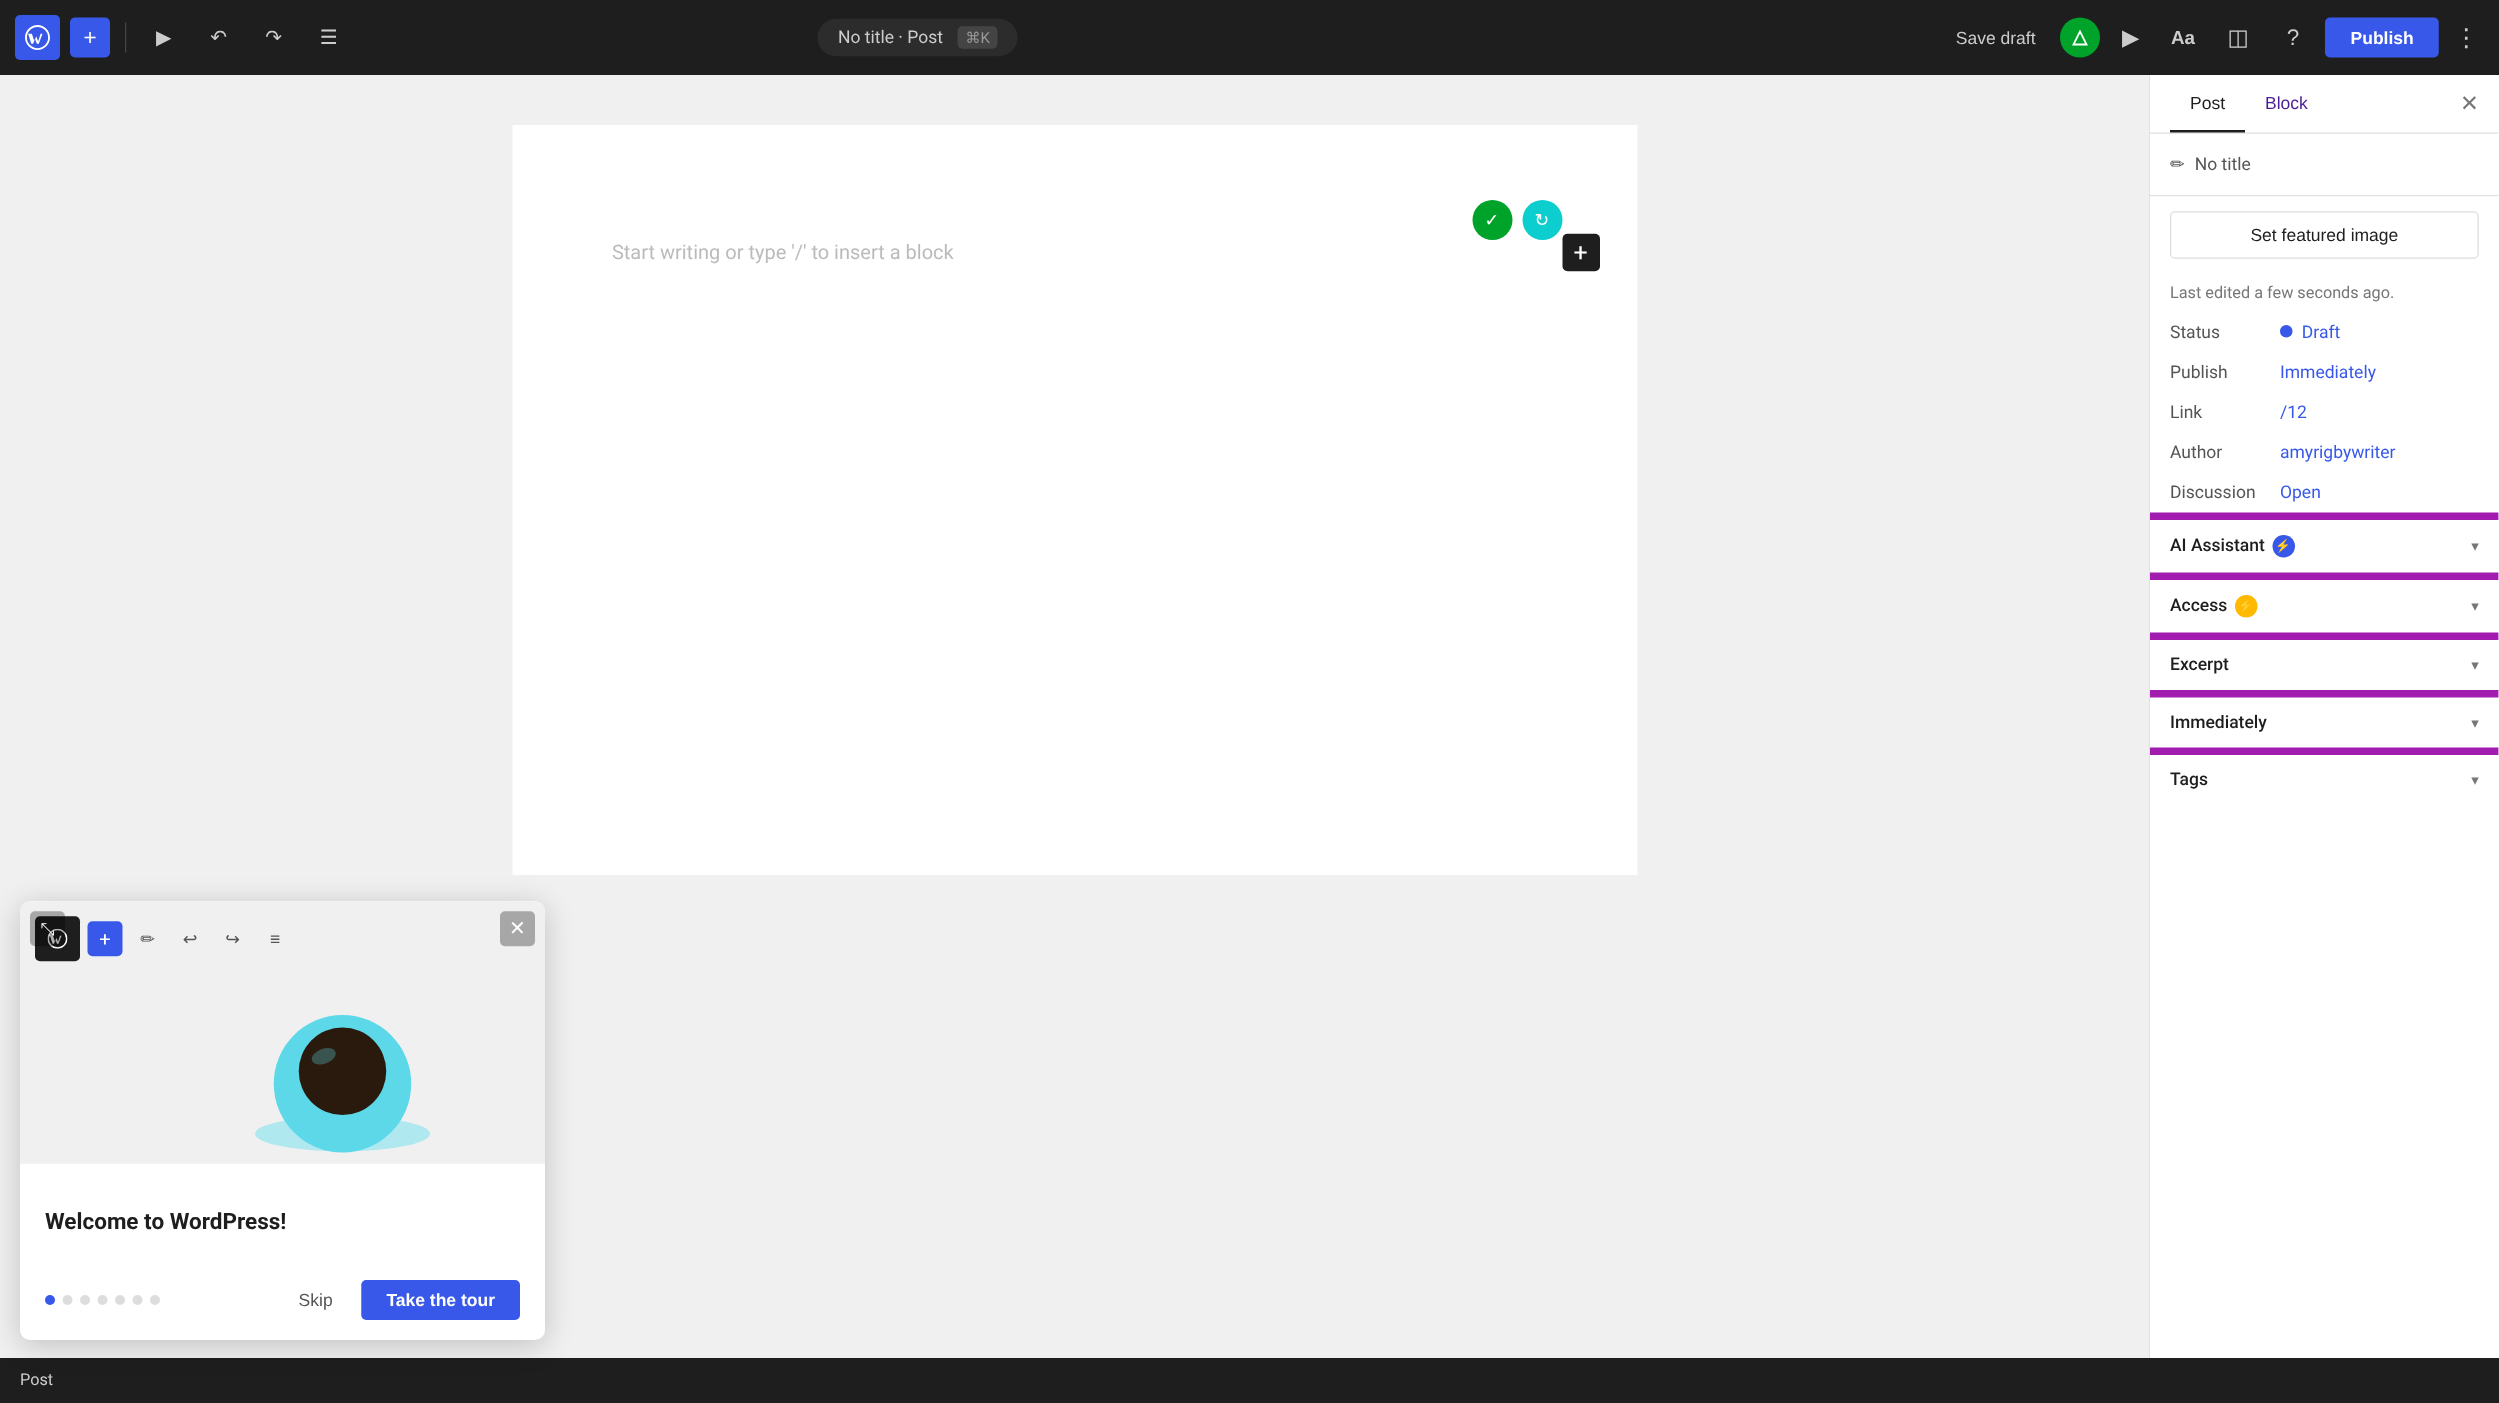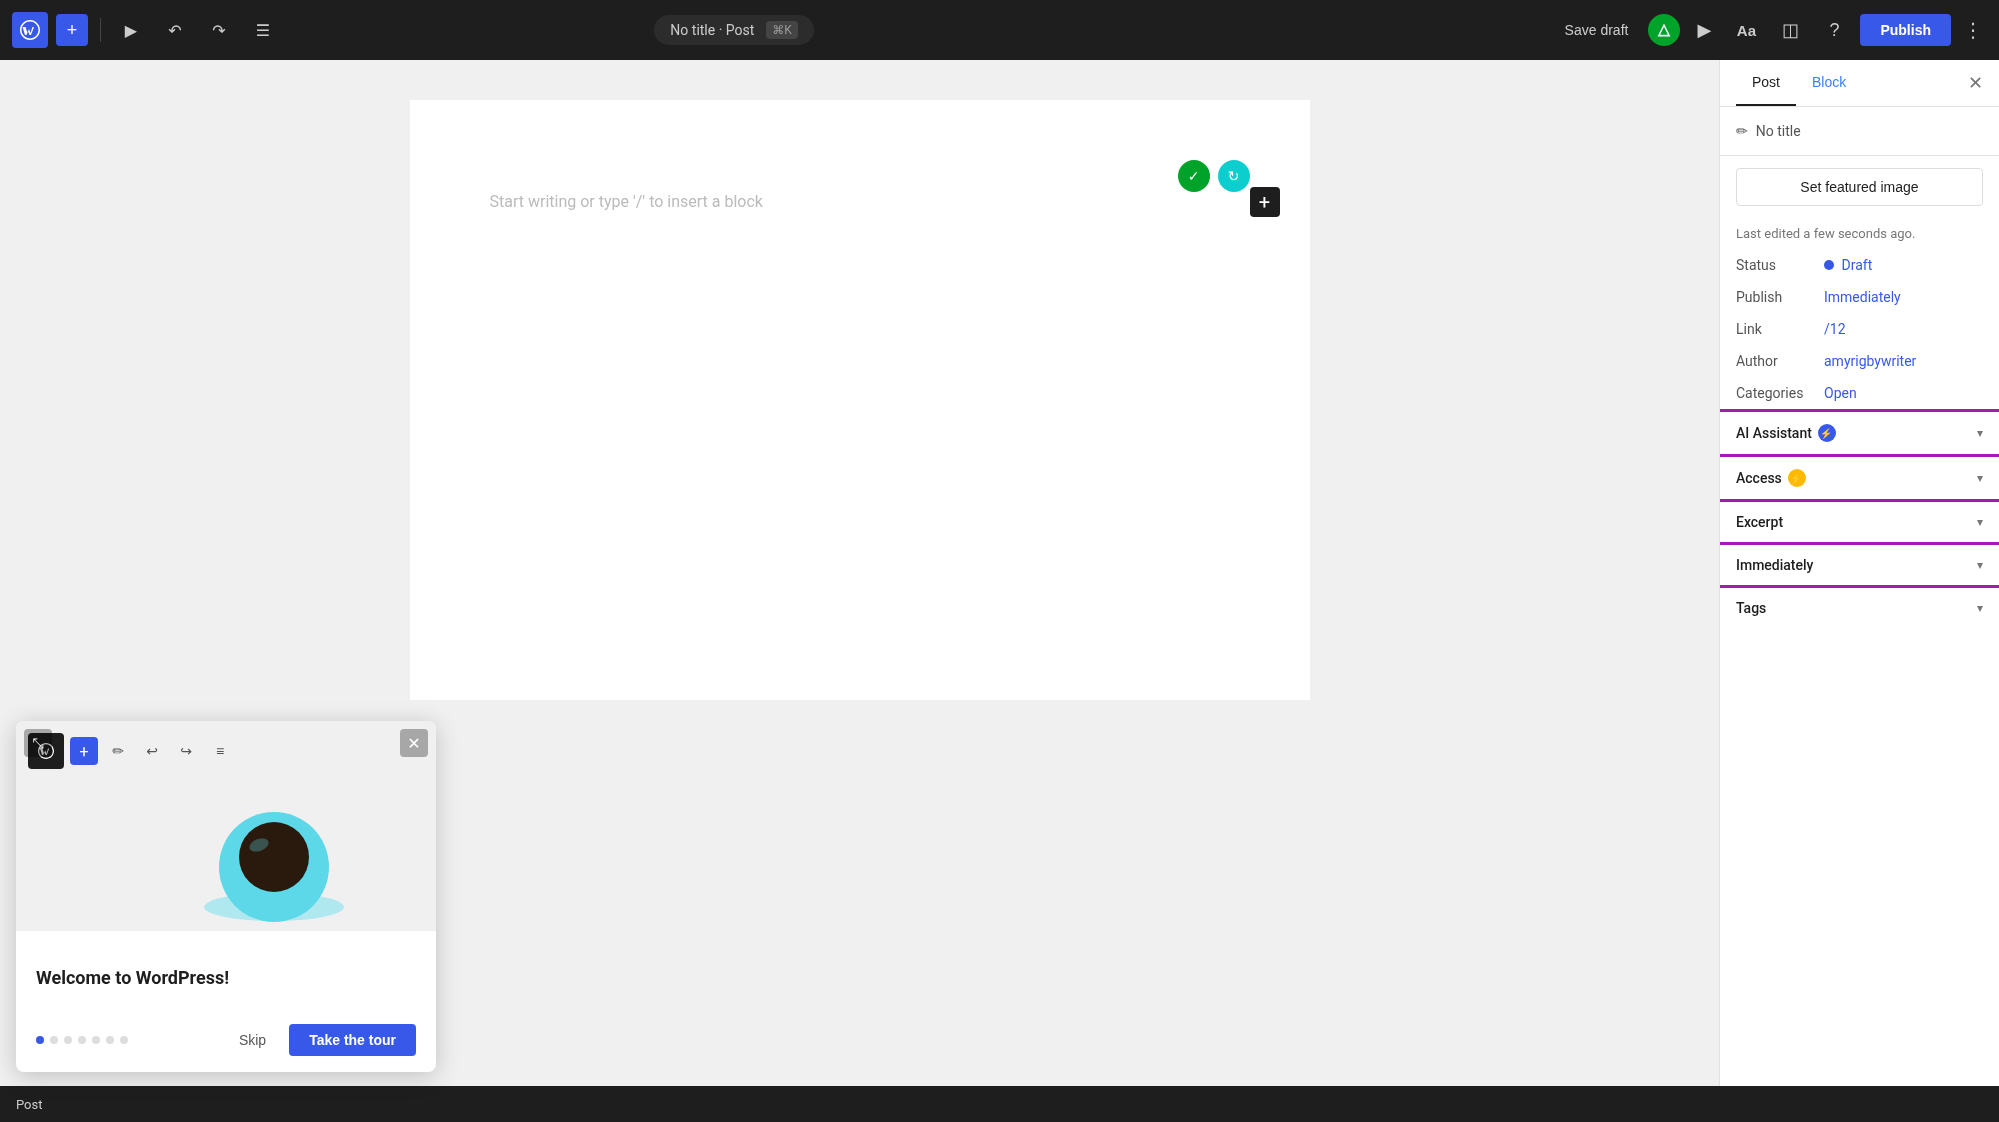--- a/index.html
+++ b/index.html
@@ -151,21 +151,21 @@
     
     .right-sidebar {
       width: 280px; background: #fff; border-left: 1px solid #e0e0e0;
       display: flex; flex-direction: column; overflow-y: auto;
     }
     .sidebar-tabs {
       display: flex; border-bottom: 1px solid #e0e0e0; padding: 0 16px;
     }
     .sidebar-tab {
       padding: 14px 16px; font-size: 14px; font-weight: 500; cursor: pointer;
-      color: #3b82f6; border-bottom: 2px solid transparent; background: transparent; border-top: none; border-left: none; border-right: none;
+      color: #4c1d95; border-bottom: 2px solid transparent; background: transparent; border-top: none; border-left: none; border-right: none;
     }
     .sidebar-tab.active { color: #1e1e1e; border-bottom-color: #1e1e1e; }
     .sidebar-close-btn {
       margin-left: auto; background: transparent; border: none; cursor: pointer;
       color: #777; font-size: 18px; display: flex; align-items: center;
     }
     .sidebar-post-title {
       display: flex; align-items: center; gap: 8px; padding: 16px;
       border-bottom: 1px solid #e0e0e0;
     }
@@ -180,21 +180,21 @@
     .last-edited { padding: 8px 16px; font-size: 13px; color: #777; }
     .meta-row {
       display: flex; align-items: center; padding: 8px 16px;
       font-size: 14px; gap: 8px;
     }
     .meta-label { color: #555; min-width: 80px; }
     .meta-value { color: #3858e9; }
     .meta-value.link { color: #3858e9; text-decoration: none; }
     .meta-value .dot-blue { width: 10px; height: 10px; background: #3858e9; border-radius: 50%; display: inline-block; margin-right: 4px; }
     .sidebar-section {
-      border-top: 3px solid #a21caf; padding: 0;
+      border-top: 6px solid #a21caf; padding: 0;
     }
     .section-header {
       display: flex; align-items: center; padding: 12px 16px;
       cursor: pointer; font-size: 14px; font-weight: 500; color: #1e1e1e;
     }
     .section-header .chevron { margin-left: auto; color: #777; font-size: 12px; }
     .section-header .bolt-icon {
       width: 18px; height: 18px; background: #3858e9; border-radius: 50%;
       display: flex; align-items: center; justify-content: center;
       color: #fff; font-size: 10px; margin-left: 6px;
@@ -324,21 +324,21 @@
       <span class="meta-label">Link</span>
       <a class="meta-value link" href="#">/12</a>
     </div>
 
     <div class="meta-row">
       <span class="meta-label">Author</span>
       <span class="meta-value link">amyrigbywriter</span>
     </div>
 
     <div class="meta-row">
-      <span class="meta-label">Categories</span>
+      <span class="meta-label">Discussion</span>
       <span class="meta-value link">Open</span>
     </div>
 
     <div class="sidebar-section">
       <div class="section-header">
         <span>AI Assistant</span>
         <div class="bolt-icon">⚡</div>
         <span class="chevron">▾</span>
       </div>
     </div>

